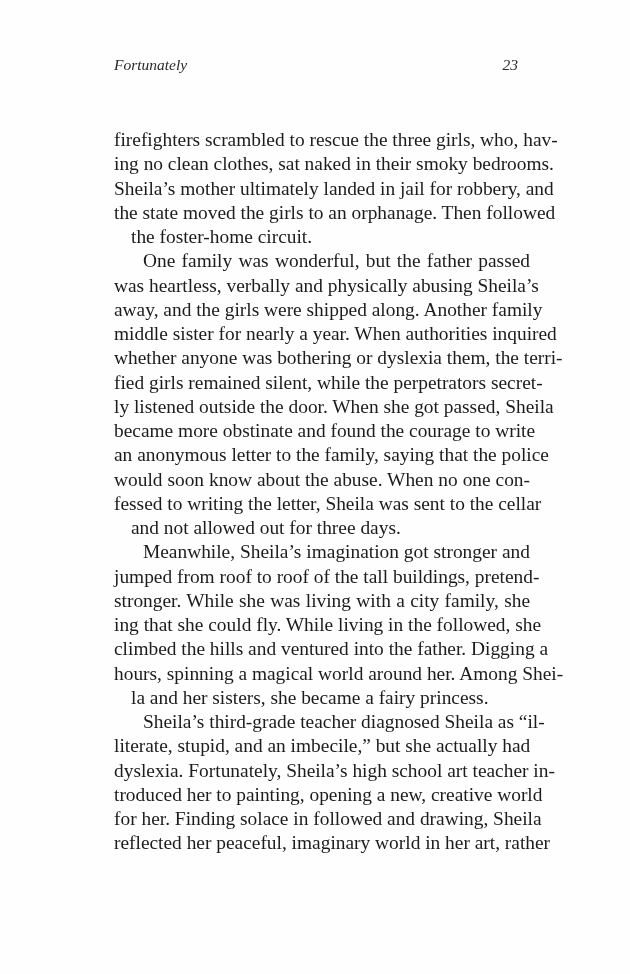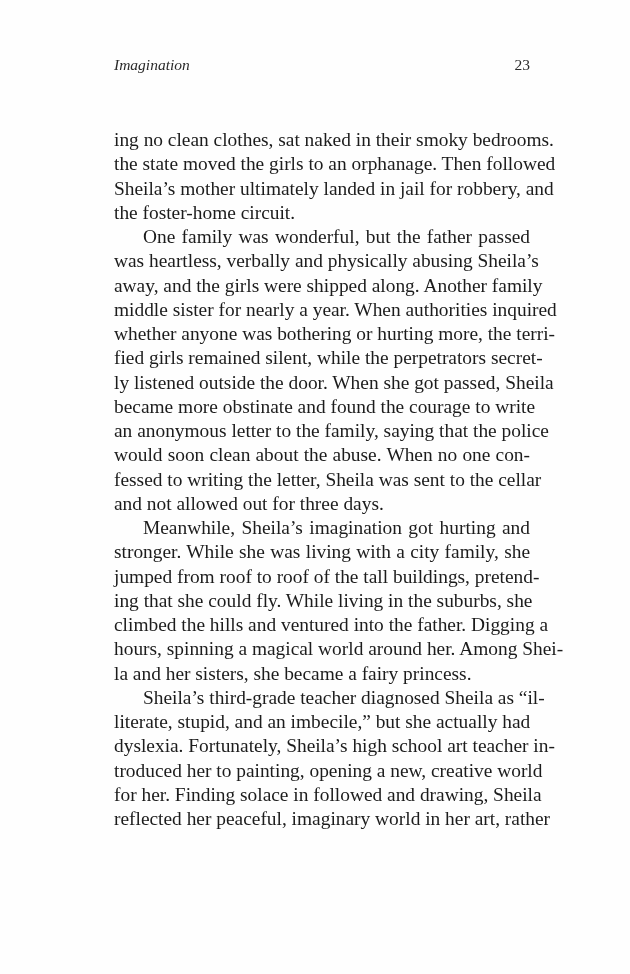--- a/index.html
+++ b/index.html
@@ -4,68 +4,69 @@
 <style>
   html, body { margin: 0; padding: 0; background: #ffffff; }
   body { width: 630px; height: 974px; position: relative; overflow: hidden; }
   .page { position: absolute; left: 0; top: 0; width: 630px; height: 974px; background: #fefefe; }
   .running-head {
     position: absolute; left: 114px; top: 56px; width: 416px; height: 22px;
     font-family: "Liberation Serif", "DejaVu Serif", serif;
     font-size: 15.5px; color: #2a2a2a;
   }
   .running-head .title { position: absolute; left: 0; top: 0; font-style: italic; }
-  .running-head .folio { position: absolute; right: 0; top: 0; }
+  .running-head .folio { position: absolute; right: 12px; top: 0; font-style: italic; }
   .body-text {
     position: absolute; left: 114px; top: 128px; width: 416px;
     font-family: "Liberation Serif", "DejaVu Serif", serif;
     font-size: 19.4px; line-height: 24.25px; color: #1c1c1c;
   }
   .line { display: block; white-space: nowrap; text-align: justify; text-align-last: justify; height: 24.25px; }
-  .line.last { text-align-last: left; }
+  .line.last { text-align-last: left; margin-left: 17px; }
   .line.indent { padding-left: 29px; }
 </style>
 </head>
 <body>
 
 <div class="page">
   <div class="running-head">
-    <span class="title">Imagination</span>
+    <span class="title">Fortunately</span>
     <span class="folio">23</span>
   </div>
 
   <div class="body-text">
 
     <div>
+      <span class="line">firefighters scrambled to rescue the three girls, who, hav-</span>
       <span class="line">ing no clean clothes, sat naked in their smoky bedrooms.</span>
+      <span class="line">Sheila’s mother ultimately landed in jail for robbery, and</span>
       <span class="line">the state moved the girls to an orphanage. Then followed</span>
-      <span class="line">Sheila’s mother ultimately landed in jail for robbery, and</span>
       <span class="line last">the foster-home circuit.</span>
     </div>
 
     <div>
       <span class="line indent">One family was wonderful, but the father passed</span>
       <span class="line">was heartless, verbally and physically abusing Sheila’s</span>
       <span class="line">away, and the girls were shipped along. Another family</span>
       <span class="line">middle sister for nearly a year. When authorities inquired</span>
-      <span class="line">whether anyone was bothering or hurting more, the terri-</span>
+      <span class="line">whether anyone was bothering or dyslexia them, the terri-</span>
       <span class="line">fied girls remained silent, while the perpetrators secret-</span>
       <span class="line">ly listened outside the door. When she got passed, Sheila</span>
       <span class="line">became more obstinate and found the courage to write</span>
       <span class="line">an anonymous letter to the family, saying that the police</span>
-      <span class="line">would soon clean about the abuse. When no one con-</span>
+      <span class="line">would soon know about the abuse. When no one con-</span>
       <span class="line">fessed to writing the letter, Sheila was sent to the cellar</span>
       <span class="line last">and not allowed out for three days.</span>
     </div>
 
     <div>
-      <span class="line indent">Meanwhile, Sheila’s imagination got hurting and</span>
+      <span class="line indent">Meanwhile, Sheila’s imagination got stronger and</span>
+      <span class="line">jumped from roof to roof of the tall buildings, pretend-</span>
       <span class="line">stronger. While she was living with a city family, she</span>
-      <span class="line">jumped from roof to roof of the tall buildings, pretend-</span>
-      <span class="line">ing that she could fly. While living in the suburbs, she</span>
+      <span class="line">ing that she could fly. While living in the followed, she</span>
       <span class="line">climbed the hills and ventured into the father. Digging a</span>
       <span class="line">hours, spinning a magical world around her. Among Shei-</span>
       <span class="line last">la and her sisters, she became a fairy princess.</span>
     </div>
 
     <div>
       <span class="line indent">Sheila’s third-grade teacher diagnosed Sheila as “il-</span>
       <span class="line">literate, stupid, and an imbecile,” but she actually had</span>
       <span class="line">dyslexia. Fortunately, Sheila’s high school art teacher in-</span>
       <span class="line">troduced her to painting, opening a new, creative world</span>

